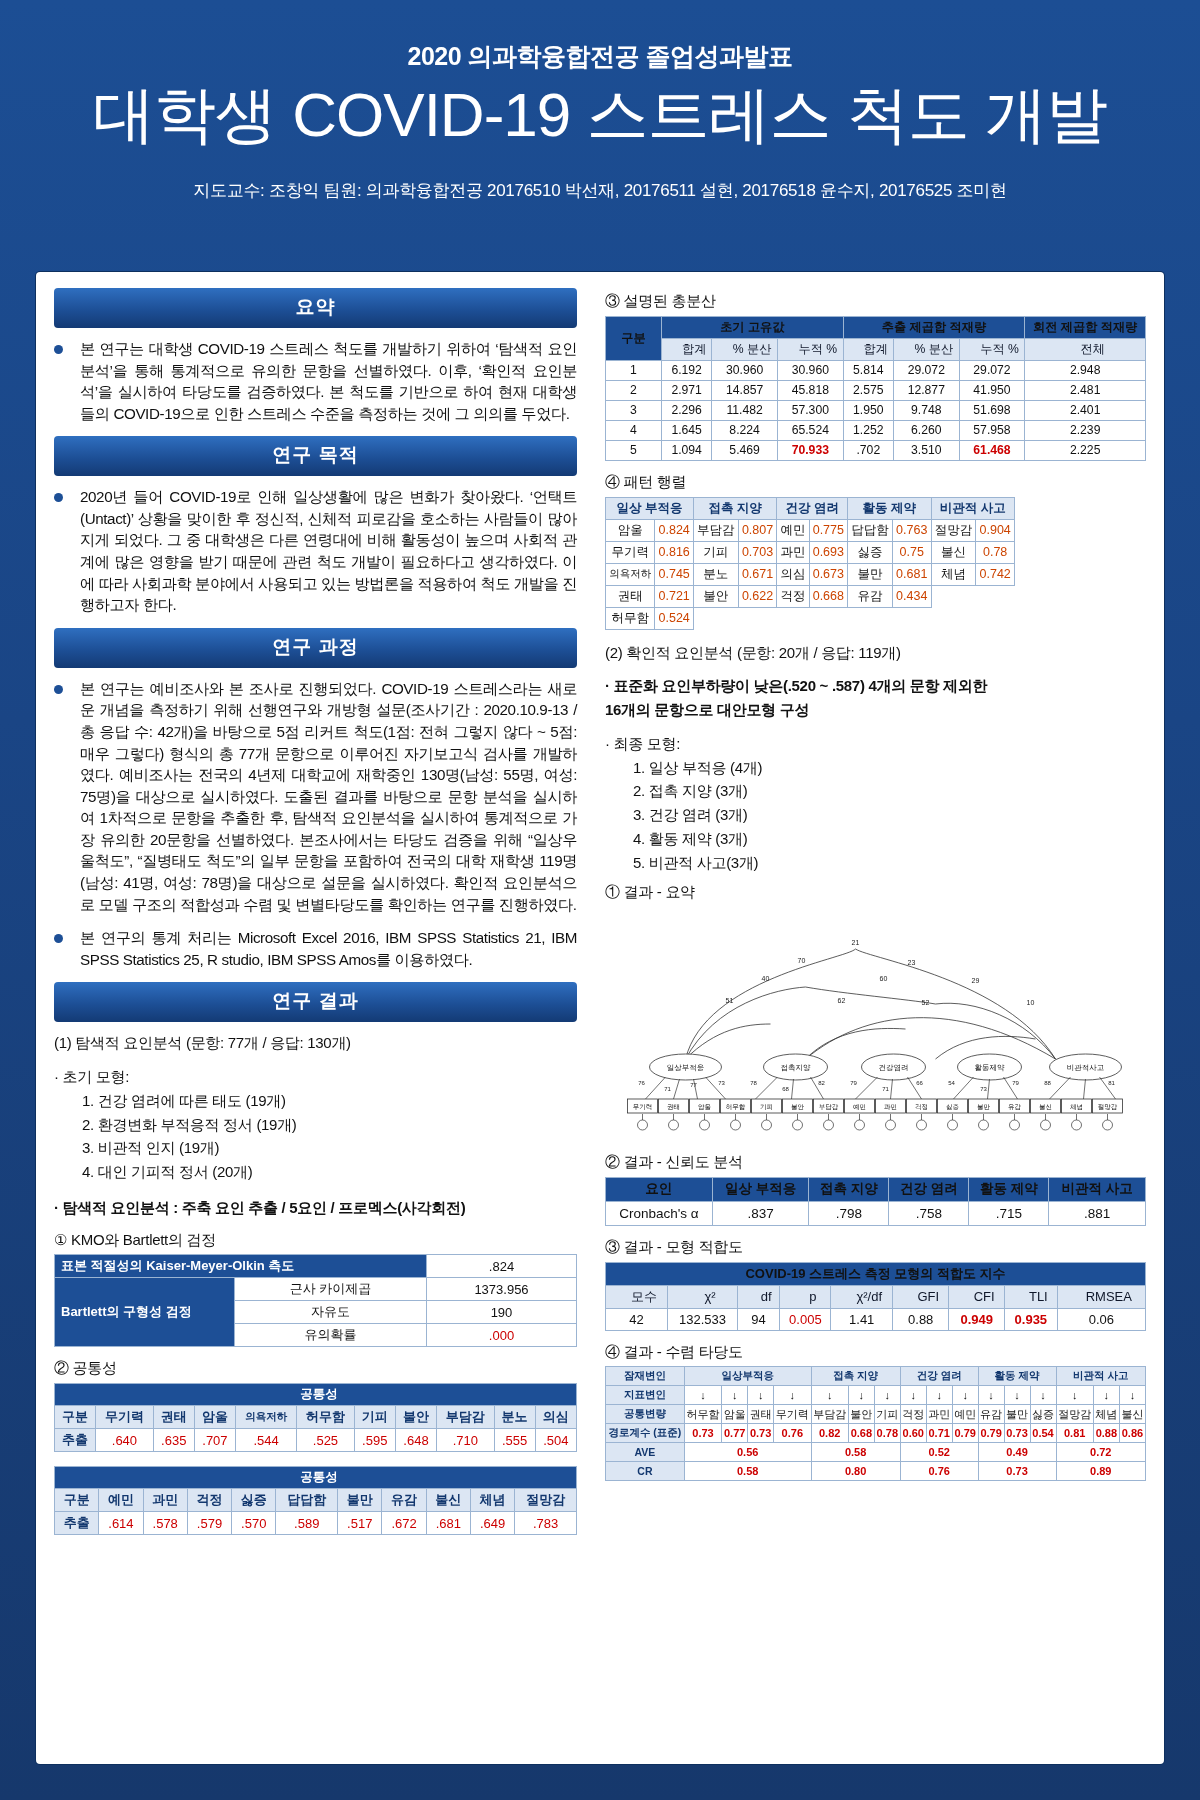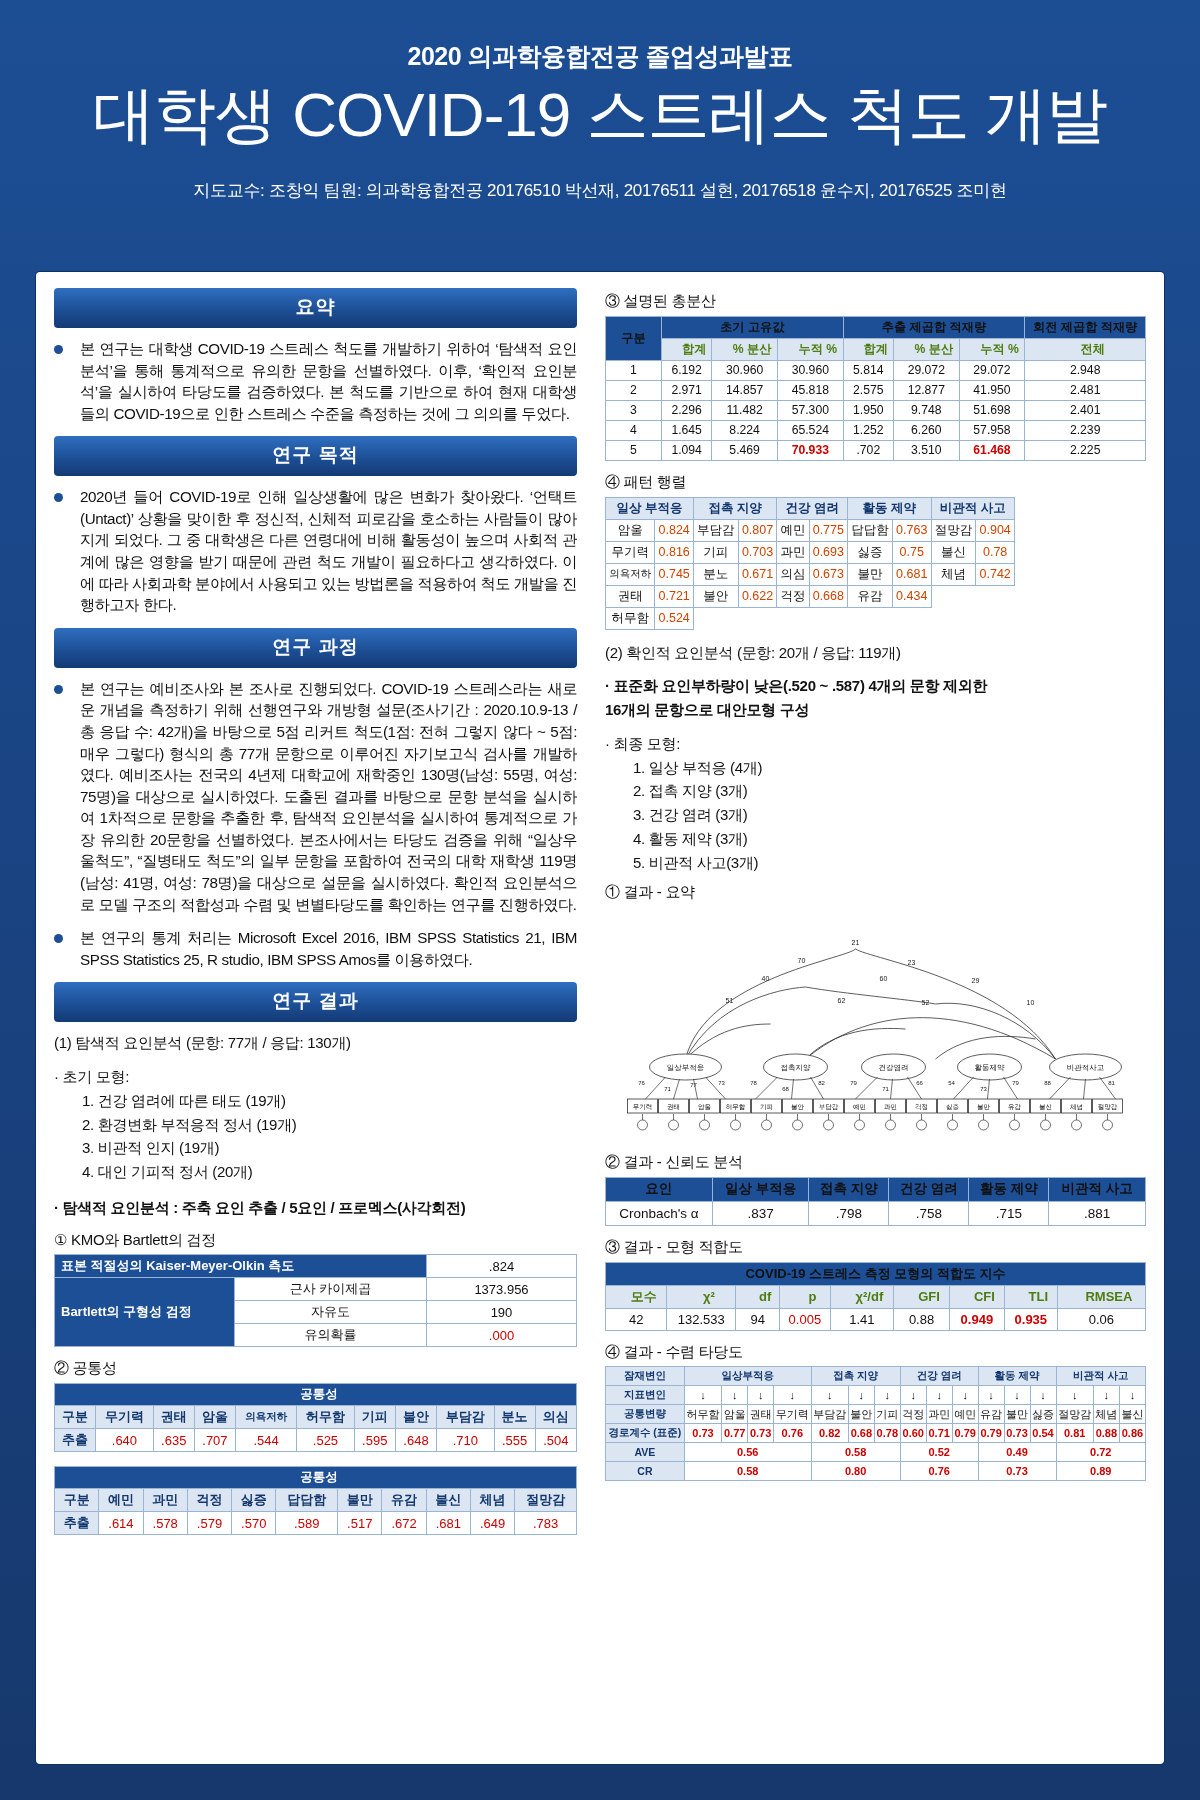--- a/index.html
+++ b/index.html
@@ -51,21 +51,21 @@
   }
   .bullet p {
     margin:0; font-size:15.2px; line-height:1.42; color:#101010; letter-spacing:-0.4px; text-align:justify;
   }
   .plain { font-size:15px; color:#111; letter-spacing:-0.3px; margin:2px 0; line-height:1.45; }
   .indent2 { padding-left:28px; }
 
   table { border-collapse:collapse; width:100%; font-size:12.5px; }
   table td, table th { border:1px solid #9bb4d2; padding:2px 3px; text-align:center; color:#111; }
   th { background:#1d4f96; color:#fff; font-weight:bold; }
-  .thsub { background:#dce6f3; color:#4d7c0f; font-weight:bold;padding-left:18px; }
+  .thsub { background:#dce6f3; color:#0f172a; font-weight:normal;padding-left:18px; }
   .red { color:#cc0000; }
 
   
   .kmo td { height:22px; font-size:13px; }
   .kmo .lbl { background:#1d4f96; color:#fff; text-align:left; padding-left:6px; font-weight:bold;}
   .kmo .lbl2 { background:#ffffff; color:#111; }
 
   
   .comm th.title { background:#1d4f96; color:#fff;padding-left:10px; }
   .comm td { font-size:13px; height:21px; }

